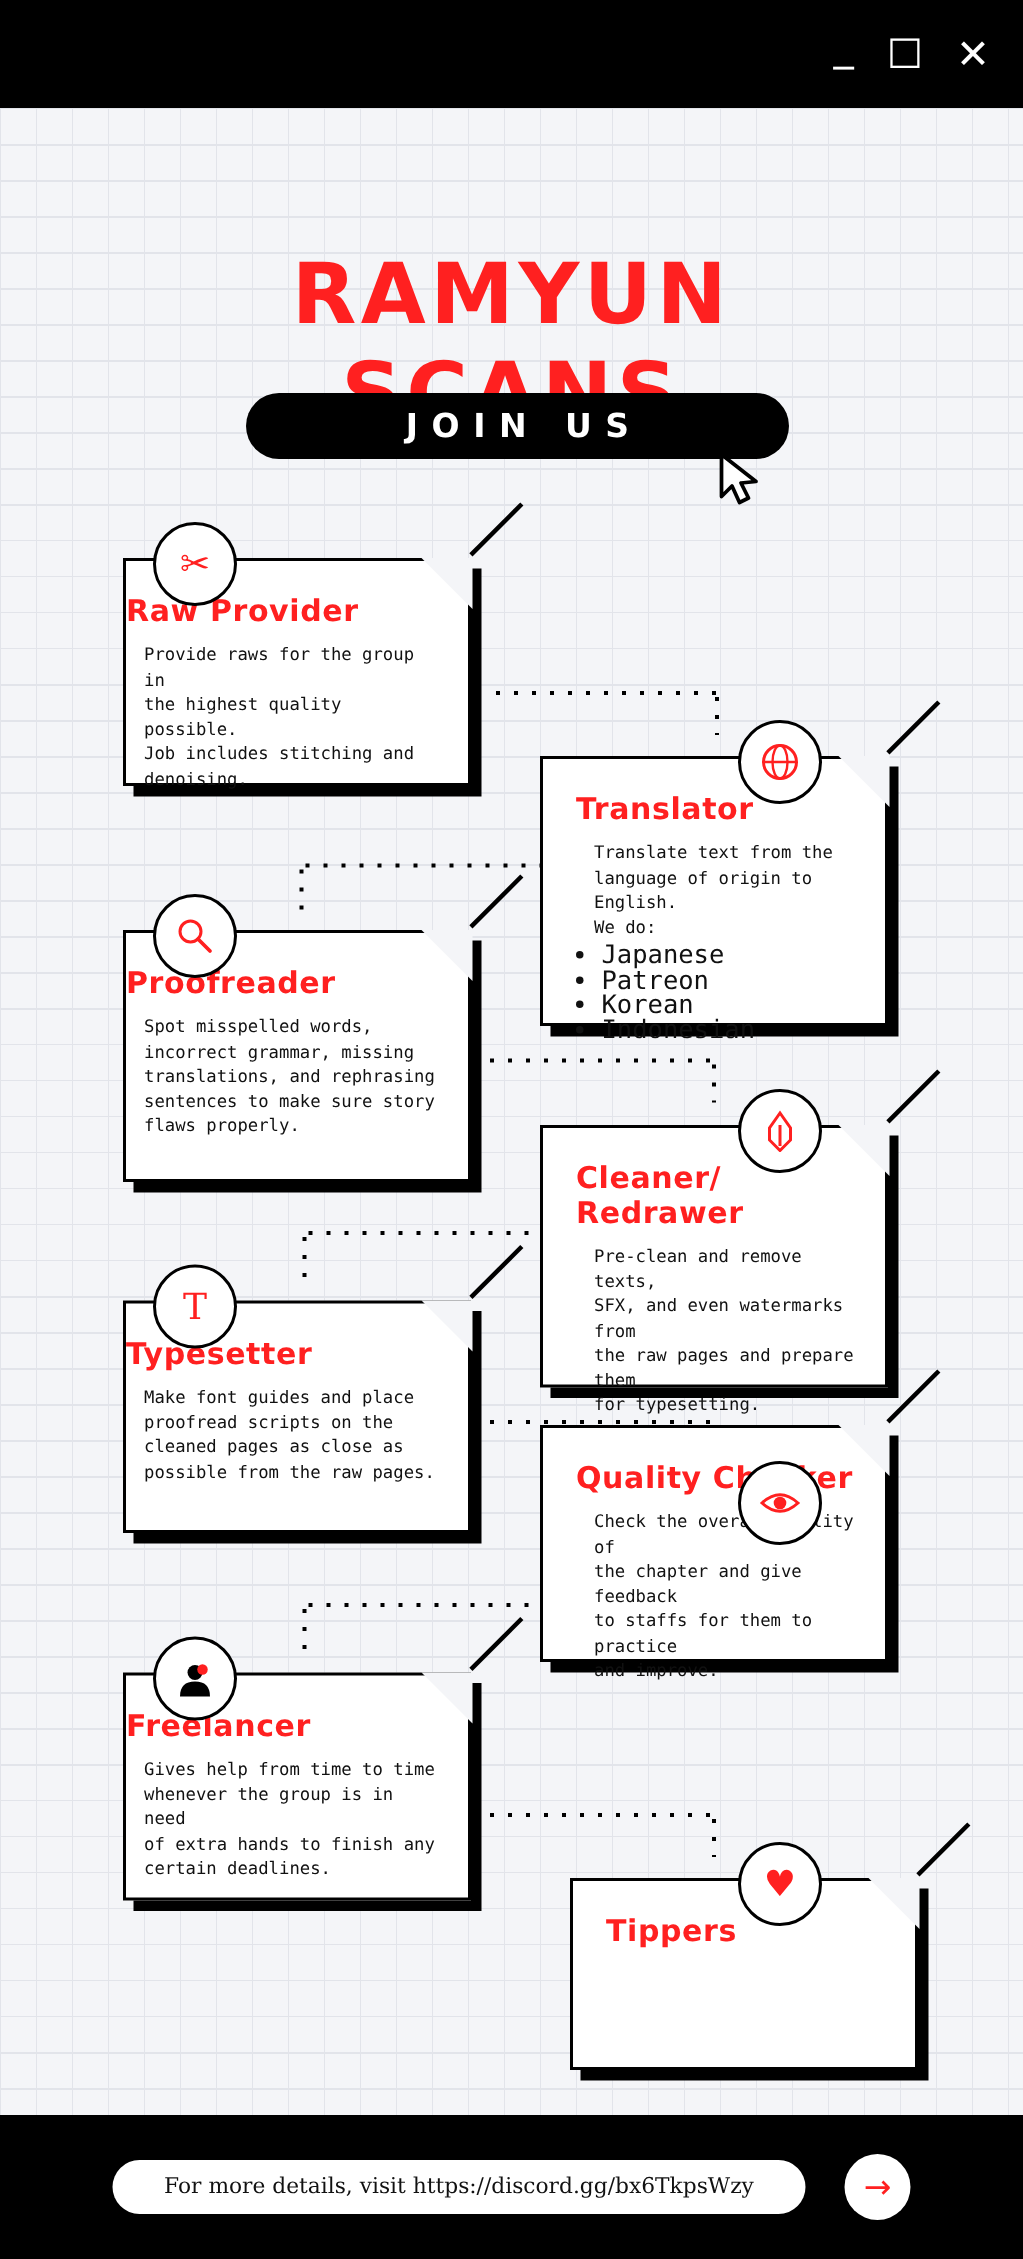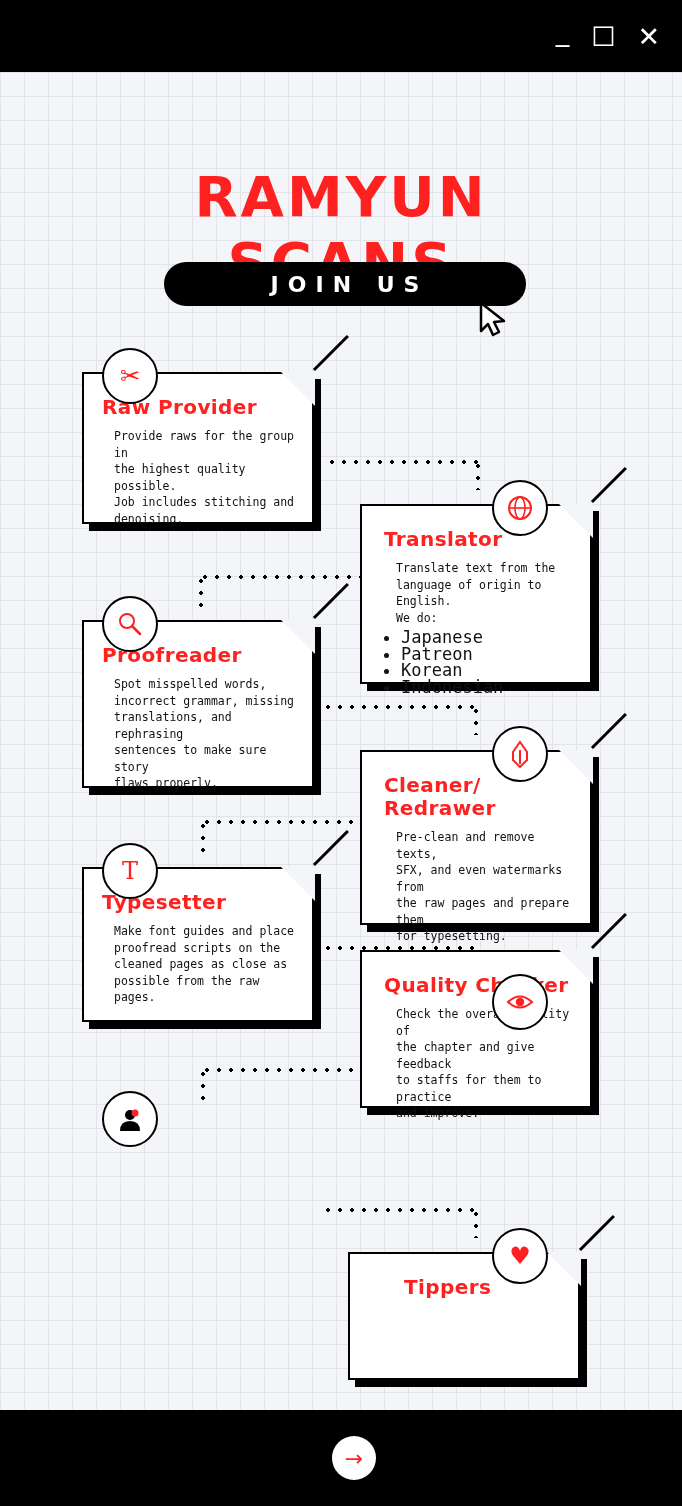--- a/index.html
+++ b/index.html
@@ -140,21 +140,21 @@
   }
   .card ul {
     margin: 3px 0 0 0;
     padding-left: 17px;
     font-family: "DejaVu Sans Mono", monospace;
     font-size: 17px;
     line-height: 16.5px;
     color: #111111;
   }
   .card .inner {
-    padding: 22px 18px 14px 18px;
+    padding: 22px 18px 14px 0;
   }
   .card.right .inner { padding: 22px 18px 14px 22px; }
 
   
   .badge {
     position: absolute;
     width: 52px; height: 52px;
     border-radius: 50%;
     background: #ffffff;
     border: 2.5px solid #000000;
@@ -370,38 +370,50 @@
 and improve.</div>
       </div>
     </div>
     <div class="badge" style="left:492px; top:902px;">
       <svg width="28" height="20" viewBox="0 0 28 20">
         <path d="M2 10 Q14 -1 26 10 Q14 21 2 10 Z" fill="none" stroke="#ff2020" stroke-width="2"></path>
         <circle cx="14" cy="10" r="4.2" fill="#ff2020"></circle>
       </svg>
     </div>
 
+    <div class="card" style="left:82px; top:1043px; width:232px; height:152px;">
+      <div class="fold"></div>
+      <div class="fold-line"></div>
+      <div class="inner">
+        <h3>Freelancer</h3>
+        <div class="body">Gives help from time to time
+whenever the group is in need
+of extra hands to finish any
+certain deadlines.</div>
+      </div>
+    </div>
     <div class="badge" style="left:102px; top:1019px;">
       <svg width="26" height="26" viewBox="0 0 26 26">
         <circle cx="13" cy="9" r="5" fill="#000000"></circle>
         <path d="M3 25 Q3 15 13 15 Q23 15 23 25 Z" fill="#000000"></path>
         <circle cx="18" cy="7" r="3.5" fill="#ff2020"></circle>
       </svg>
     </div>
 
-    <div class="card right" style="left:348px; top:1180px; width:232px; height:128px;padding-left:32px;">
+    <div class="card right" style="left:380px; top:1180px; width:232px; height:128px;">
       <div class="fold"></div>
       <div class="fold-line"></div>
       <div class="inner">
         <h3>Tippers</h3>
       </div>
     </div>
     <div class="badge" style="left:492px; top:1156px;">
       <span style="font-size:24px;">♥</span>
     </div>
 
   </div>
 
   <div class="footer">
+    <div class="footer-pill">For more details, visit https://discord.gg/bx6TkpsWzy</div>
     <div class="footer-arrow">→</div>
   </div>
 
 </div>
 
 </body></html>

